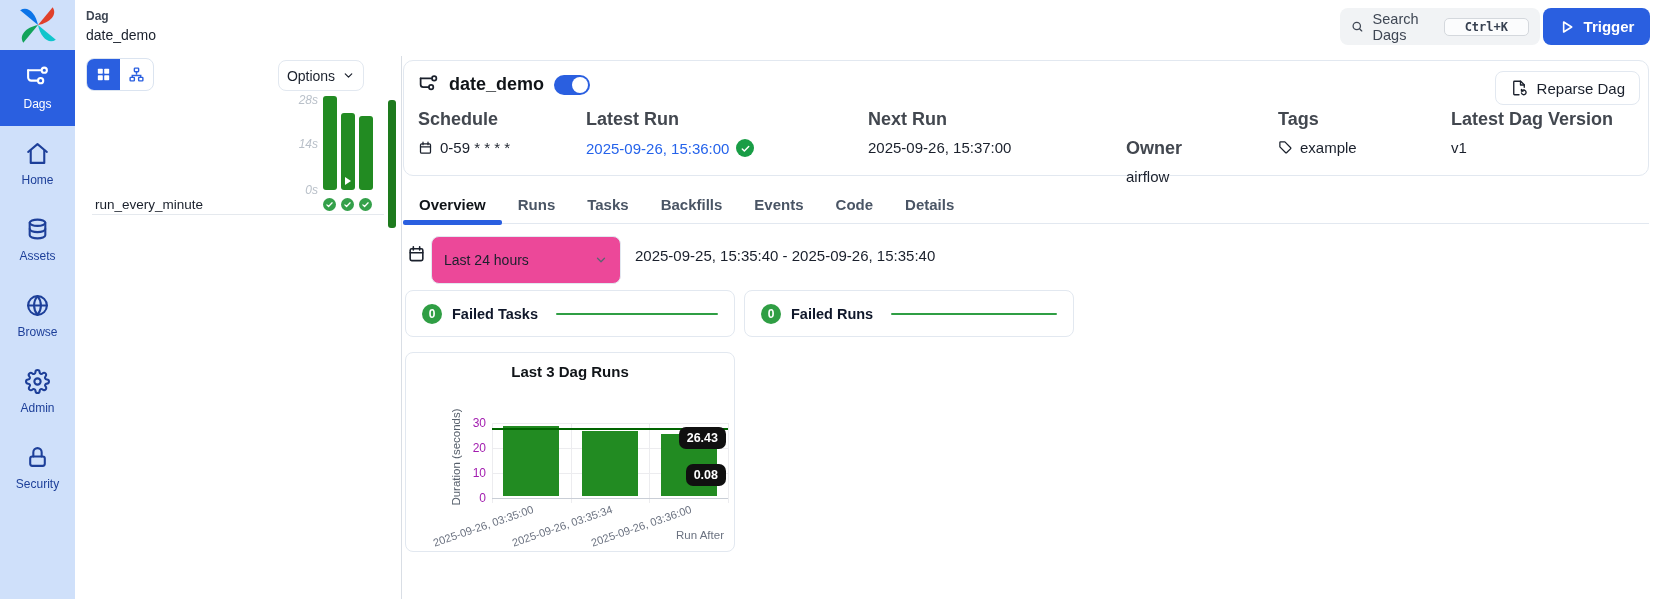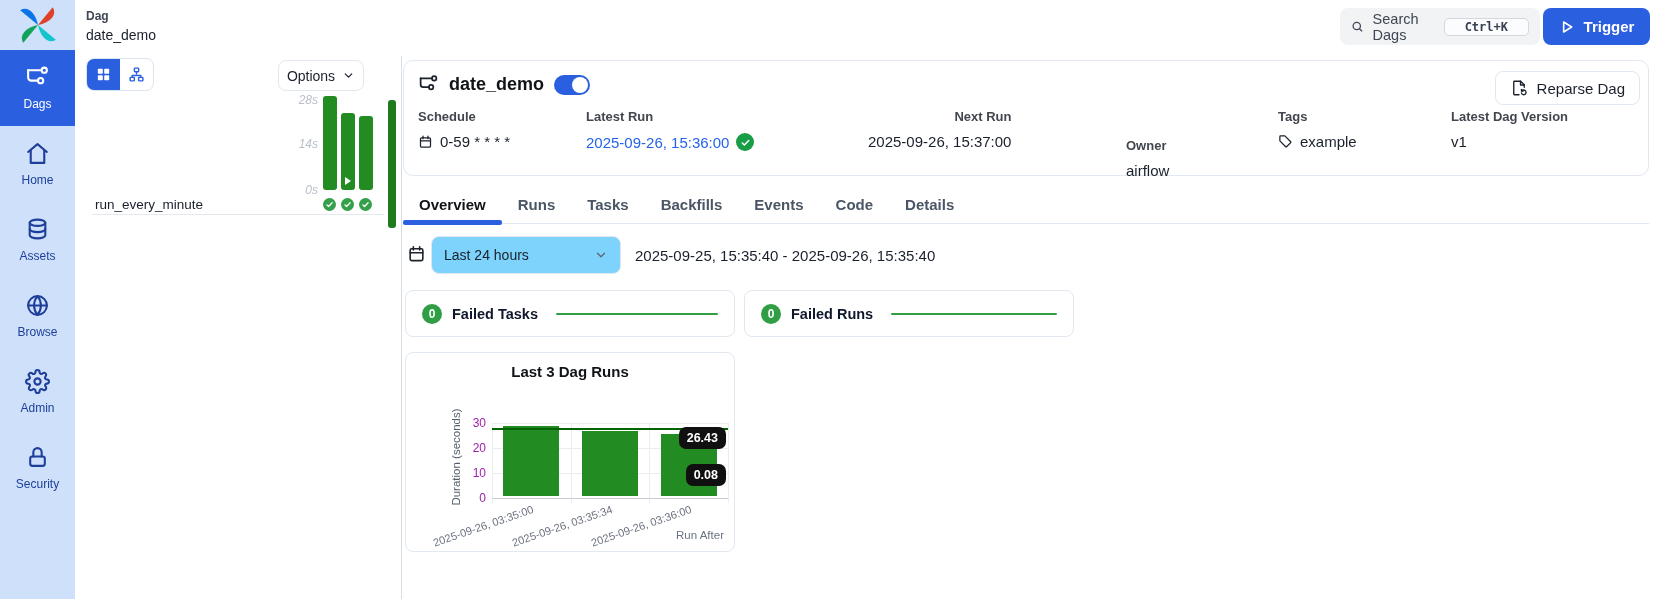--- a/index.html
+++ b/index.html
@@ -40,33 +40,33 @@
 
   
   .main { position:absolute; left:403px; top:56px; width:1247px; height:543px; }
   .dag-card { position:absolute; left:0; top:4px; width:1246px; height:116px; border:1px solid #e2e8f0; border-radius:10px; background:#fff; }
   .dag-title-row { position:absolute; left:14px; top:13px; display:flex; align-items:center; gap:10px; }
   .dag-title { font-size:18px; font-weight:bold; color:#101418; }
   .switch { width:36px; height:20px; border-radius:10px; background:#2a5fe0; position:relative; cursor:pointer; }
   .switch::after { content:''; position:absolute; right:2px; top:2px; width:16px; height:16px; border-radius:50%; background:#fff; }
   .reparse-btn { position:absolute; right:8px; top:10px; height:34px; padding:0 14px; border:1px solid #e2e8f0; border-radius:8px; background:#fff; display:flex; align-items:center; gap:9px; font-size:15px; color:#1a202c; cursor:pointer; }
   .field { position:absolute; top:48px; }
-  .f-label { font-size:13px; font-weight:bold; color:#42474f; }
+  .f-label { font-size:18px; font-weight:bold; color:#42474f; }
   .f-value { margin-top:9px; font-size:15px; color:#1a202c; display:flex; align-items:center; gap:7px; }
   .f-value a { color:#2563eb; text-decoration:none; cursor:pointer; }
   .check-badge { width:18px; height:18px; border-radius:50%; background:#199d46; display:flex; align-items:center; justify-content:center; }
   .check-badge svg { width:11px; height:11px; }
 
   .tabs { position:absolute; left:0; top:129px; width:1246px; height:39px; border-bottom:1px solid #e2e8f0; display:flex; }
   .tab { padding:0 16px; display:flex; align-items:center; font-weight:bold; font-size:15px; color:#4a5565; position:relative; cursor:pointer; }
   .tab.active { color:#101418; }
   .tab.active::after { content:''; position:absolute; left:0; right:0; bottom:-2px; height:5px; background:#2a5fe0; border-radius:2px; }
 
   .filter-cal { position:absolute; left:4px; top:188px; color:#1a202c; }
-  .range-select { position:absolute; left:28px; top:180px; width:190px; height:38px; border:1px solid #e2e8f0; border-radius:8px; background:#7dd3fc; display:flex; align-items:center; padding:12px 12px; font-size:14px; color:#1a202c; cursor:pointer; }
+  .range-select { position:absolute; left:28px; top:180px; width:190px; height:48px; border:1px solid #e2e8f0; border-radius:8px; background:#ec4899; display:flex; align-items:center; padding:12px 12px; font-size:14px; color:#1a202c; cursor:pointer; }
   .range-select .chev { margin-left:auto; color:#5b6472; }
   .range-text { position:absolute; left:232px; top:180px; height:38px; display:flex; align-items:center; font-size:15px; color:#1a202c; }
 
   .stat-card { position:absolute; top:234px; width:330px; height:47px; border:1px solid #e2e8f0; border-radius:8px; background:#fff; display:flex; align-items:center; padding:0 16px; gap:10px; }
   .stat-count { width:20px; height:20px; border-radius:50%; background:#2f9e44; color:#fff; font-size:12px; font-weight:bold; display:flex; align-items:center; justify-content:center; flex:none; }
   .stat-label { font-size:14.5px; font-weight:bold; color:#0f172a; white-space:nowrap; }
   .stat-line { flex:1; height:2px; background:#2f9e44; border-radius:1px; margin-left:8px; }
 
   
   .chart-card { position:absolute; left:2px; top:296px; width:330px; height:200px; border:1px solid #e2e8f0; border-radius:8px; background:#fff; overflow:hidden; }
@@ -260,21 +260,21 @@
       <div class="f-label">Latest Run</div>
       <div class="f-value">
         <a>2025-09-26, 15:36:00</a>
         <span class="check-badge">
             <svg viewBox="0 0 24 24" fill="none" stroke="#fff" stroke-width="3.2" stroke-linecap="round" stroke-linejoin="round">
               <path d="m5 13 4.5 4.5L19 7.5"></path>
             </svg>
           </span>
       </div>
     </div>
-    <div class="field" style="left:464px;text-align:right;">
+    <div class="field" style="left:464px;">
       <div class="f-label">Next Run</div>
       <div class="f-value">
           <span>2025-09-26, 15:37:00</span>
         </div>
     </div>
     <div class="field" style="left:722px;margin-top:29px;">
       <div class="f-label">Owner</div>
       <div class="f-value">
           <span>airflow</span>
         </div>

